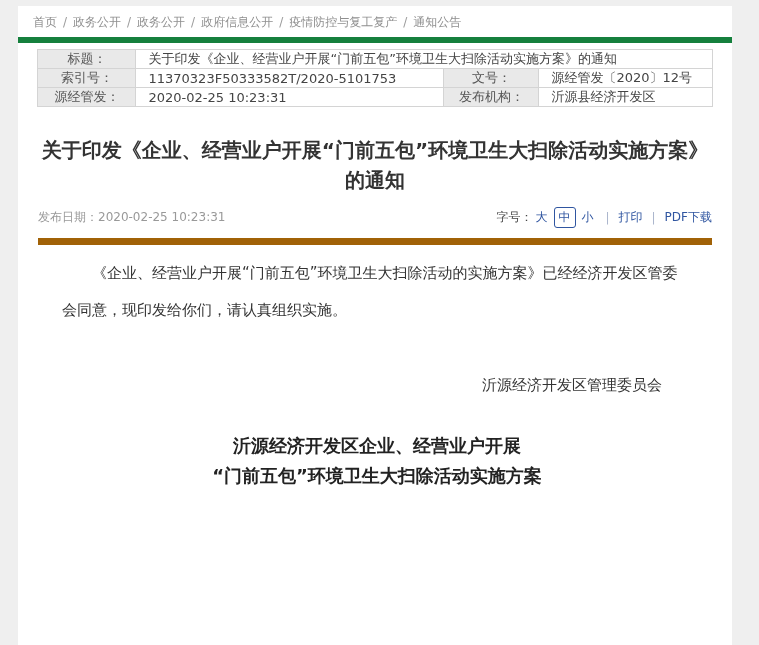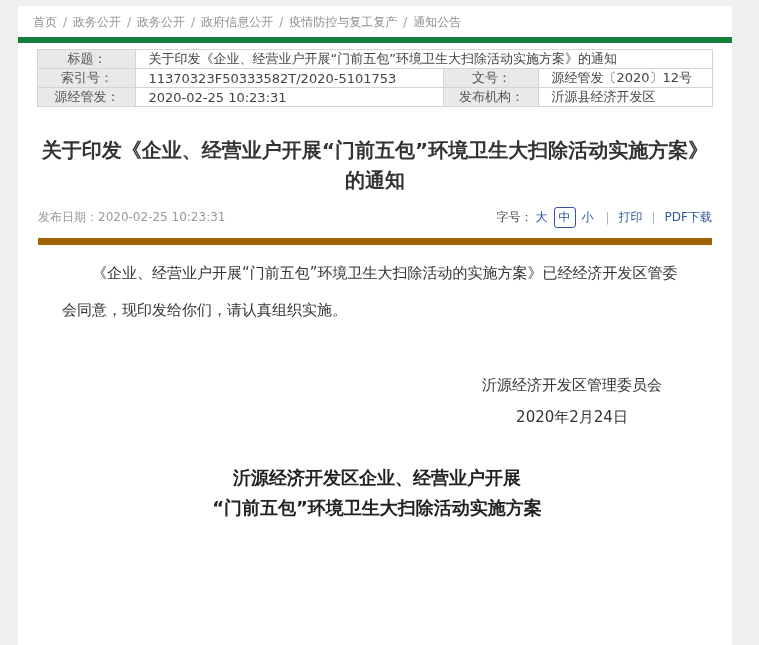--- a/index.html
+++ b/index.html
@@ -152,21 +152,20 @@
       <span class="vsep">|</span>
       <a>PDF下载</a>
     </div>
   </div>
 
   <div class="article-body">
     <p class="para">《企业、经营业户开展“门前五包”环境卫生大扫除活动的实施方案》已经经济开发区管委会同意，现印发给你们，请认真组织实施。</p>
 
     <div class="signature">
       <div>沂源经济开发区管理委员会</div>
-      <div>2020年2月24日</div>
     </div>
 
     <div class="attachment-title">
       <div>沂源经济开发区企业、经营业户开展</div>
       <div>“门前五包”环境卫生大扫除活动实施方案</div>
     </div>
   </div>
 
 </div>
 

